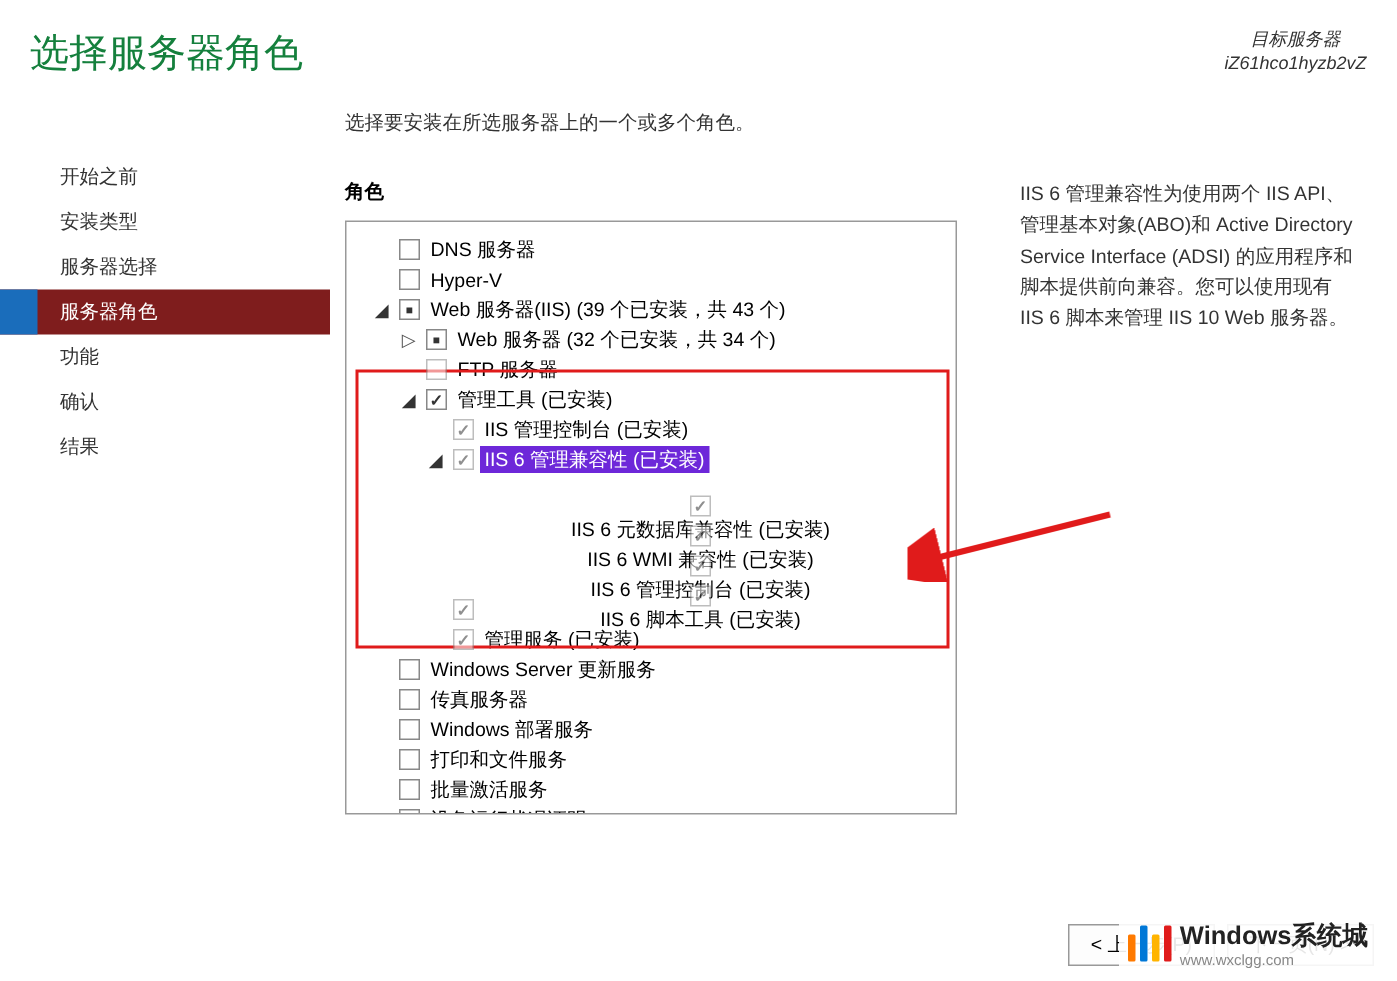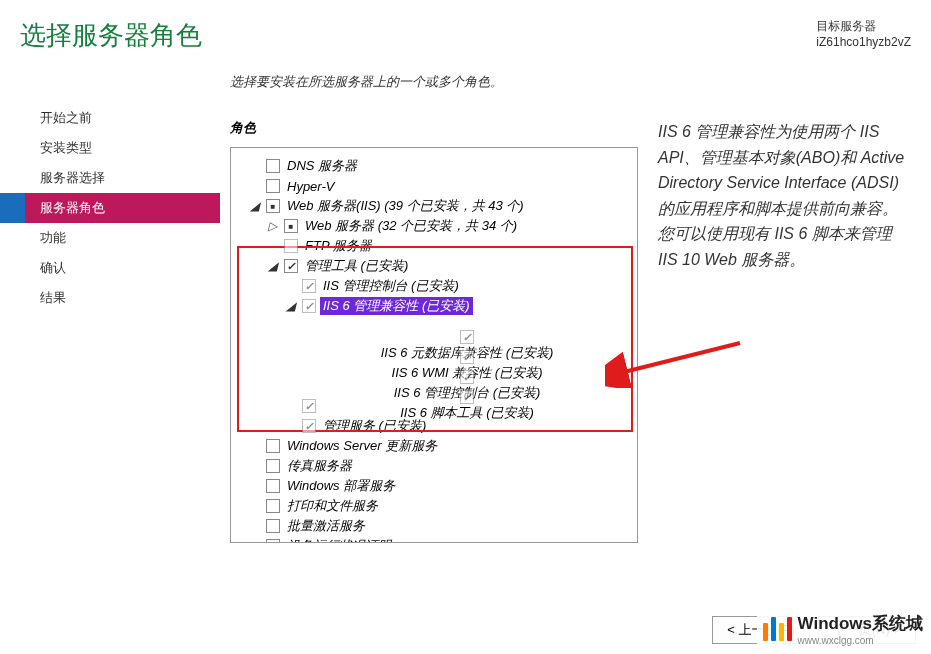--- a/index.html
+++ b/index.html
@@ -1,31 +1,31 @@
 <!DOCTYPE html>
 <html><head>
   <meta charset="utf-8">
   <style>
     * { margin: 0; padding: 0; box-sizing: border-box; font-family: "Microsoft YaHei", "Segoe UI", sans-serif; }
     body { width: 931px; height: 654px; background: #fff; overflow: hidden; position: relative; }
     
     .header { padding: 18px 20px 10px 20px; display: flex; justify-content: space-between; align-items: flex-start; }
     .page-title { color: #15803d; font-size: 26px; font-weight: 300; }
-    .dest-info { text-align: left; font-size: 12px; color: #333; }
+    .dest-info { text-align: center; font-size: 12px; color: #333; font-style: italic; }
     
     .main { display: flex; padding: 10px 0 0 0; }
     
     .sidebar { width: 220px; padding-top: 30px; }
     .nav-item { padding: 6px 0 6px 40px; font-size: 13px; color: #333; cursor: pointer; }
-    .nav-item.active { background: #be185d; color: #fff; position: relative; font-family: Liberation Mono, monospace; }
+    .nav-item.active { background: #7f1d1d; color: #fff; position: relative; font-family: Liberation Mono, monospace; }
     .nav-item.active::before { content: ""; position: absolute; left: 0; top: 0; bottom: 0; width: 25px; background: #1a6dbb; }
     
-    .content { flex: 1; padding: 0 10px 0 10px; font-style: italic; }
+    .content { flex: 1; padding: 0 10px 0 10px; }
     .instruction { font-size: 13px; color: #333; margin-bottom: 28px; }
-    .cols { display: flex; gap: 18px; }
+    .cols { display: flex; gap: 40px; }
     
     .roles-col { width: 410px; }
     .col-header { font-size: 13px; font-weight: bold; margin-bottom: 10px; }
     .tree-container { border: 1px solid #999; width: 408px; height: 396px; overflow: auto; padding: 8px 4px; position: relative; }
     
     .tree-row { display: flex; align-items: center; height: 20px; font-size: 13px; white-space: nowrap; }
     .expander { width: 15px; text-align: center; cursor: pointer; color: #555; font-size: 12px; user-select: none; }
     .expander.empty { visibility: hidden; }
     .cb { width: 14px; height: 14px; border: 1px solid #888; margin: 0 4px; display: inline-flex; align-items: center; justify-content: center; font-size: 11px; cursor: pointer; background: #fff; flex-shrink: 0; }
     .cb.checked::after { content: "✓"; color: #333; font-weight: bold; }
@@ -35,28 +35,28 @@
     .tree-label.selected { background: #6d28d9; color: #fff; }
     
     .indent-0 { padding-left: 12px; }
     .indent-1 { padding-left: 30px; }
     .indent-2 { padding-left: 48px; }
     .indent-3 { padding-left: 66px; flex-direction: column; }
     
     .red-box { position: absolute; border: 2px solid #e01b1b; left: 6px; top: 98px; width: 396px; height: 186px; pointer-events: none; }
     
     .desc-col { flex: 1; padding-right: 15px; }
-    .desc-text { font-size: 16px; color: #333; line-height: 1.6; }
+    .desc-text { font-size: 13px; color: #333; line-height: 1.6; }
     
     .arrow-svg { position: absolute; top: 338px; left: 605px; pointer-events: none; }
     
     .footer { position: absolute; bottom: 10px; right: 15px; display: flex; gap: 8px; align-items: center; }
     .btn { border: 1px solid #999; background: #fdfdfd; padding: 4px 14px; font-size: 13px; cursor: pointer; min-width: 90px; }
     
-    .watermark { position: absolute; bottom: 6px; right: 2px; display: flex; align-items: center; gap: 6px; background: rgba(255,255,255,0.9); padding: 2px 6px; }
+    .watermark { position: absolute; bottom: 6px; right: 13px; display: flex; align-items: center; gap: 6px; background: rgba(255,255,255,0.9); padding: 2px 6px; }
     .wm-bars { display: flex; gap: 3px; align-items: flex-end; }
     .wm-bar { width: 5px; border-radius: 1px; }
     .wm-text { font-size: 17px; font-weight: bold; color: #222; }
     .wm-url { font-size: 10px; color: #888; display: block; }
   </style>
 </head>
 <body>
 
 <div class="header">
   <div class="page-title">选择服务器角色</div>

